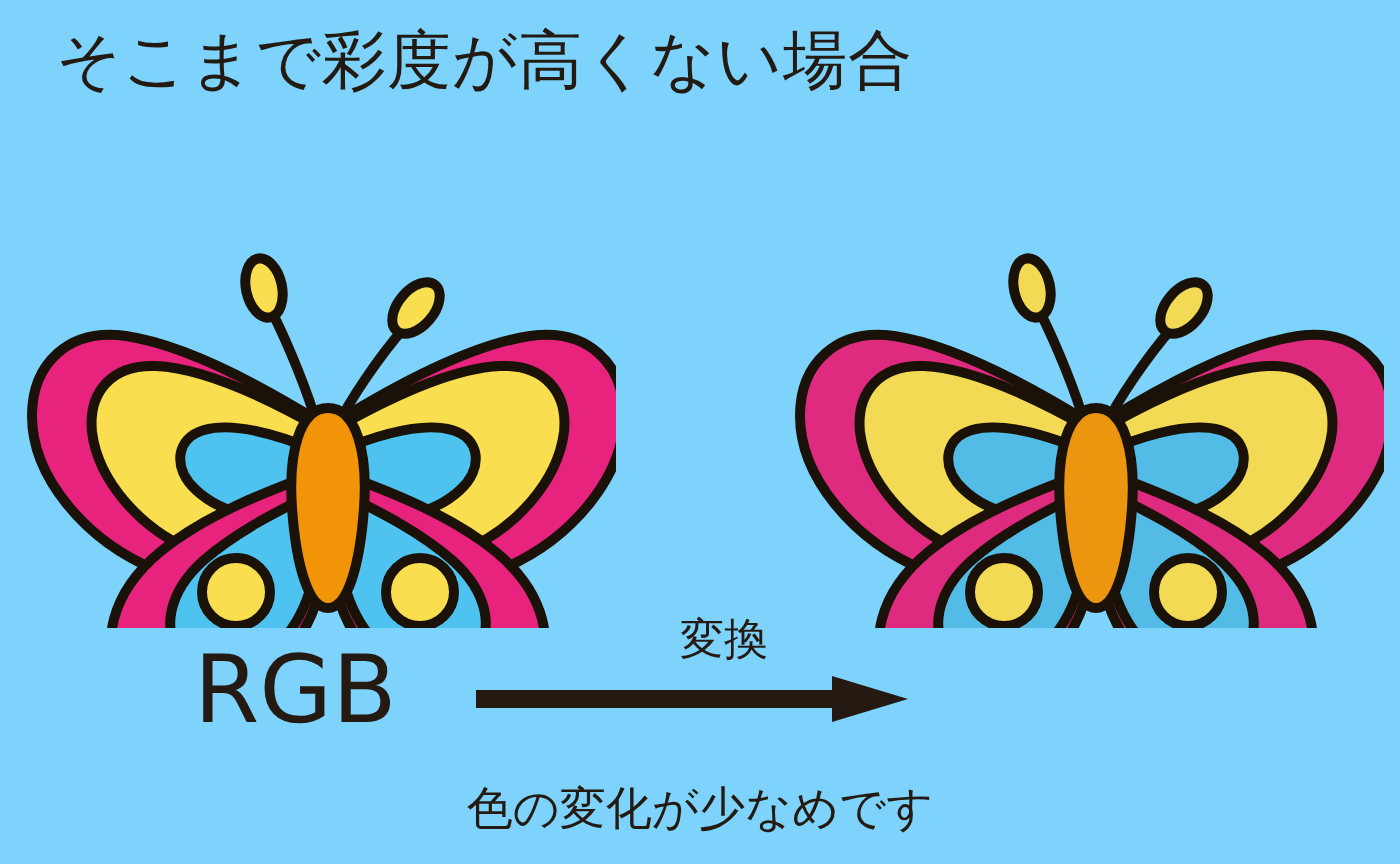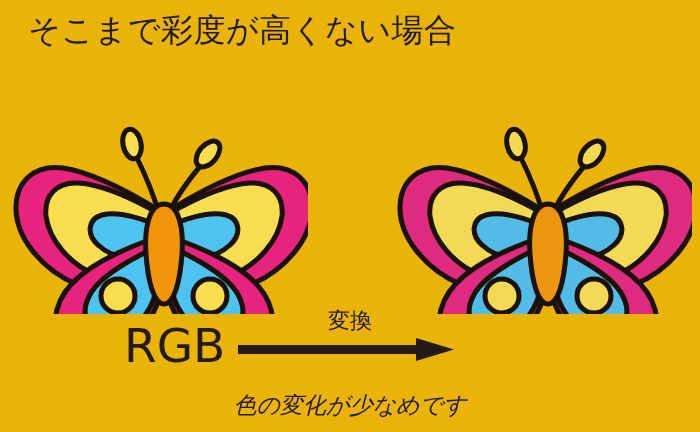--- a/index.html
+++ b/index.html
@@ -9,21 +9,21 @@
   body {
     width: 700px;
     height: 432px;
     overflow: hidden;
     font-family: "DejaVu Sans", "Liberation Sans", sans-serif;
   }
   #canvas {
     position: relative;
     width: 700px;
     height: 432px;
-    background: #eab308;
+    background: #7dd3fc;
     overflow: hidden;
   }
   .title {
     position: absolute;
     left: 28px;
     top: 10px;
     font-size: 32px;
     line-height: 40px;
     color: #231a12;
     letter-spacing: 0.5px;
@@ -38,33 +38,33 @@
   #butterfly-right { left: 392px; }
 
   .label {
     position: absolute;
     font-size: 47px;
     line-height: 47px;
     color: #241a12;
     white-space: nowrap;
     font-family: "DejaVu Sans", "Liberation Sans", sans-serif;
   }
-  #label-rgb  { left: 124px; top: 322px; }
+  #label-rgb  { left: 97px; top: 322px; }
   #label-cmyk { left: 470px; top: 322px; }
 
   .arrow-group {
     position: absolute;
     left: 238px;
     top: 308px;
     width: 216px;
     height: 55px;
   }
   .arrow-label {
     position: absolute;
-    left: 4px;
+    left: 16px;
     top: 0;
     width: 216px;
     text-align: center;
     font-size: 22px;
     line-height: 26px;
     color: #241a12;
     white-space: nowrap;
     font-family: "DejaVu Sans", "Liberation Sans", sans-serif;
   }
   .arrow-svg {
@@ -76,21 +76,20 @@
     position: absolute;
     left: 0;
     top: 390px;
     width: 700px;
     text-align: center;
     font-size: 23px;
     line-height: 30px;
     color: #241a12;
     white-space: nowrap;
     font-family: "DejaVu Sans", "Liberation Sans", sans-serif;
-    font-style: italic;
   }
 </style>
 </head>
 <body>
 
 <div id="canvas">
 
   <div class="title">そこまで彩度が高くない場合</div>
 
   <div class="butterfly" id="butterfly-left">

